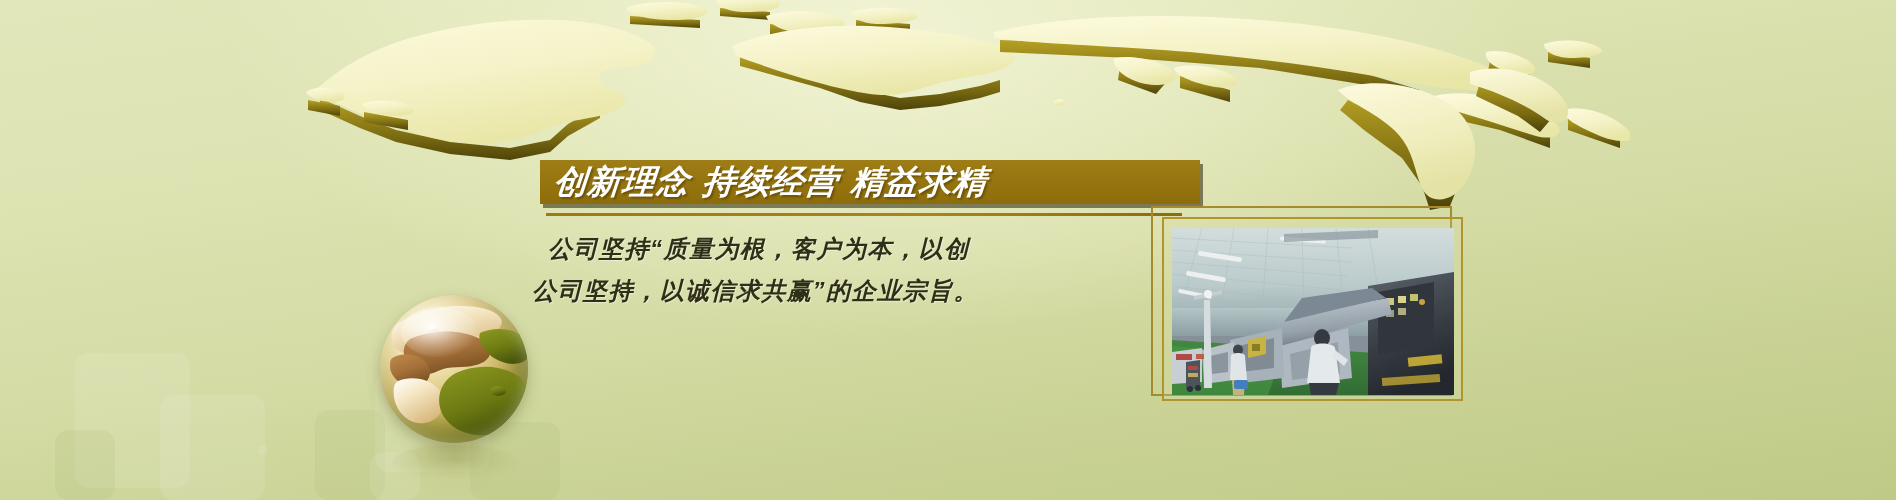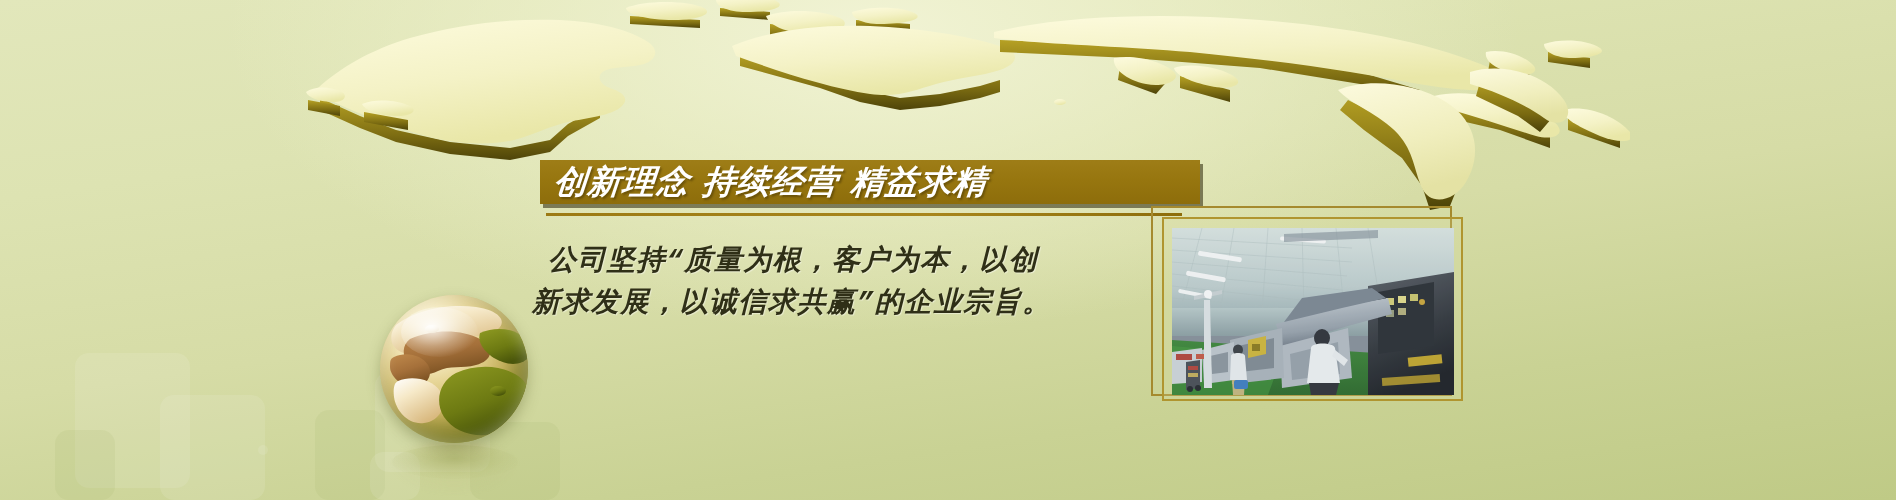--- a/index.html
+++ b/index.html
@@ -45,27 +45,26 @@
   }
   .headline-rule{
     margin-top:9px;margin-left:6px;
     height:3px;width:636px;
     background:linear-gradient(90deg,#9c7a14 0%,#a8861d 60%,#8d6d0b 100%);
   }
 
   
   .para{
     position:absolute;left:548px;top:228px;width:640px;
-    font-family:Liberation Mono, monospace;
+    font-family:Liberation Sans, sans-serif;
     font-style:italic;font-weight:bold;
-    font-size:28px;line-height:42px;
+    font-size:24px;line-height:42px;
     color:#2f2f17;
     text-shadow:1px 1px 1px rgba(255,255,255,0.45);
     letter-spacing:1.5px;
-    margin-top:13px;
   }
   .para .ln{display:block;white-space:nowrap;}
   .para .ln2{margin-left:-16px;}
 
   
   .globe-wrap{position:absolute;left:380px;top:295px;width:160px;height:200px;}
   .globe{
     position:absolute;left:0;top:0;width:148px;height:148px;border-radius:50%;
     overflow:hidden;
     background:
@@ -228,21 +227,21 @@
 
   <div class="headline-wrap">
     <div class="headline-bar">
       <span class="headline-text">创新理念  持续经营  精益求精</span>
     </div>
     <div class="headline-rule"></div>
   </div>
 
   <div class="para">
     <span class="ln ln1">公司坚持“质量为根，客户为本，以创</span>
-    <span class="ln ln2">新求发展，以诚信求共赢”的企业宗旨。</span>
+    <span class="ln ln2">公司坚持，以诚信求共赢”的企业宗旨。</span>
   </div>
 
   <div class="globe-wrap">
     <div class="globe-refl"></div>
     <div class="globe-shadow"></div>
     <div class="globe">
       <svg viewBox="0 0 148 148" aria-hidden="true">
         <defs>
           <clipPath id="sphereClip">
               <circle cx="74" cy="74" r="74"></circle>

